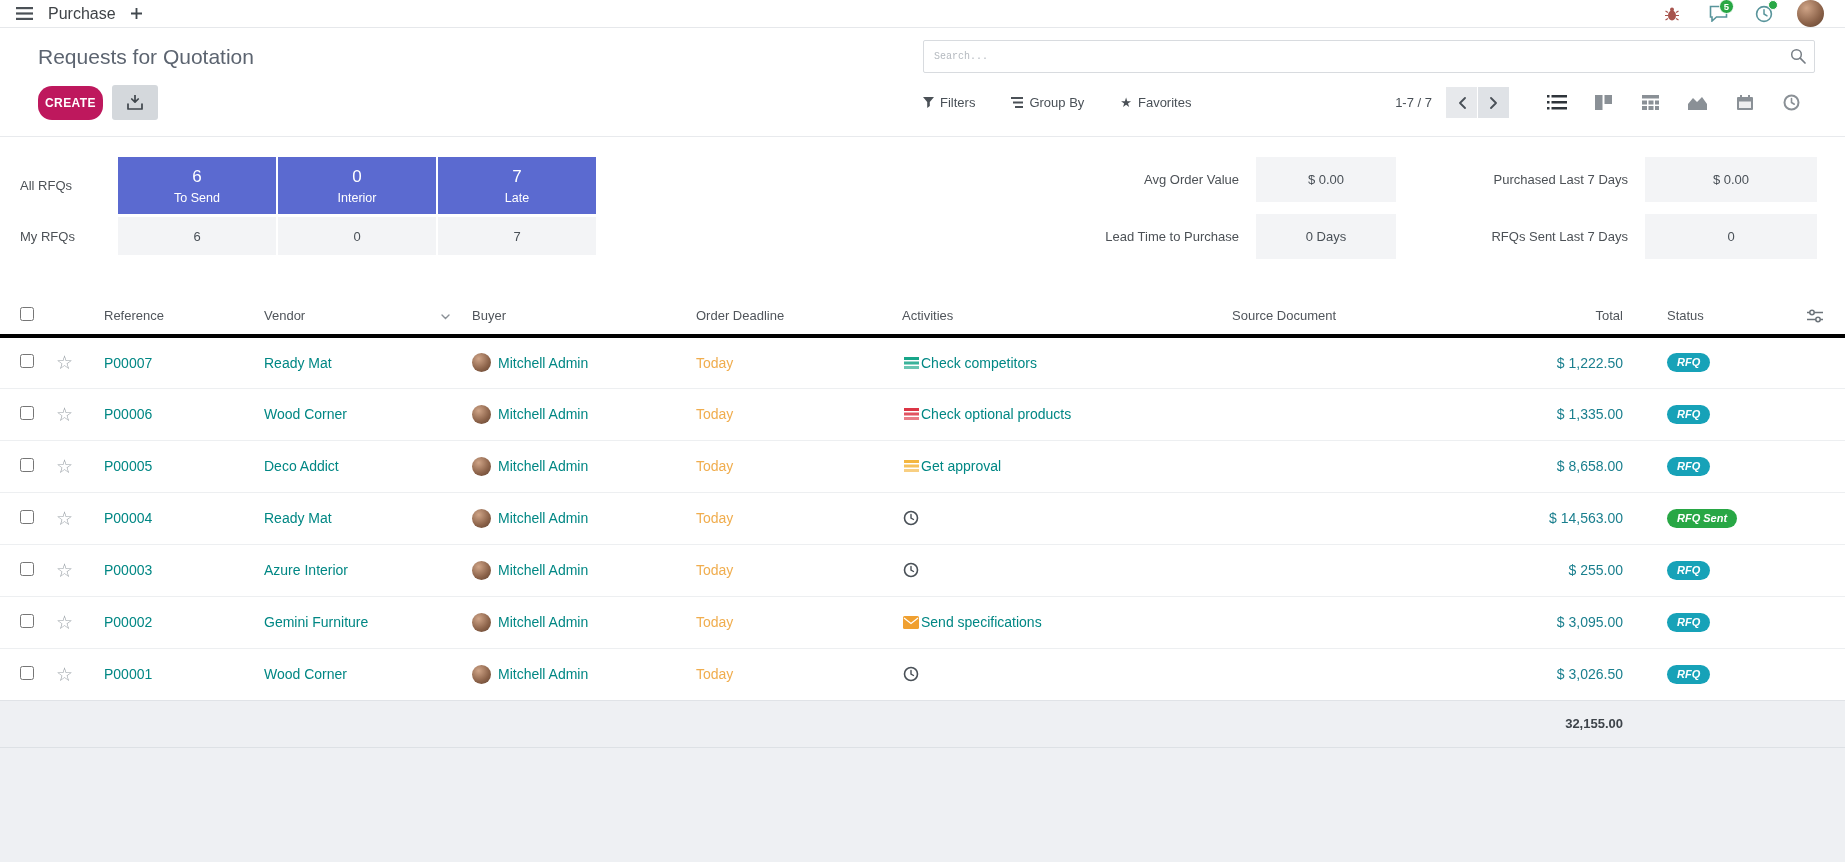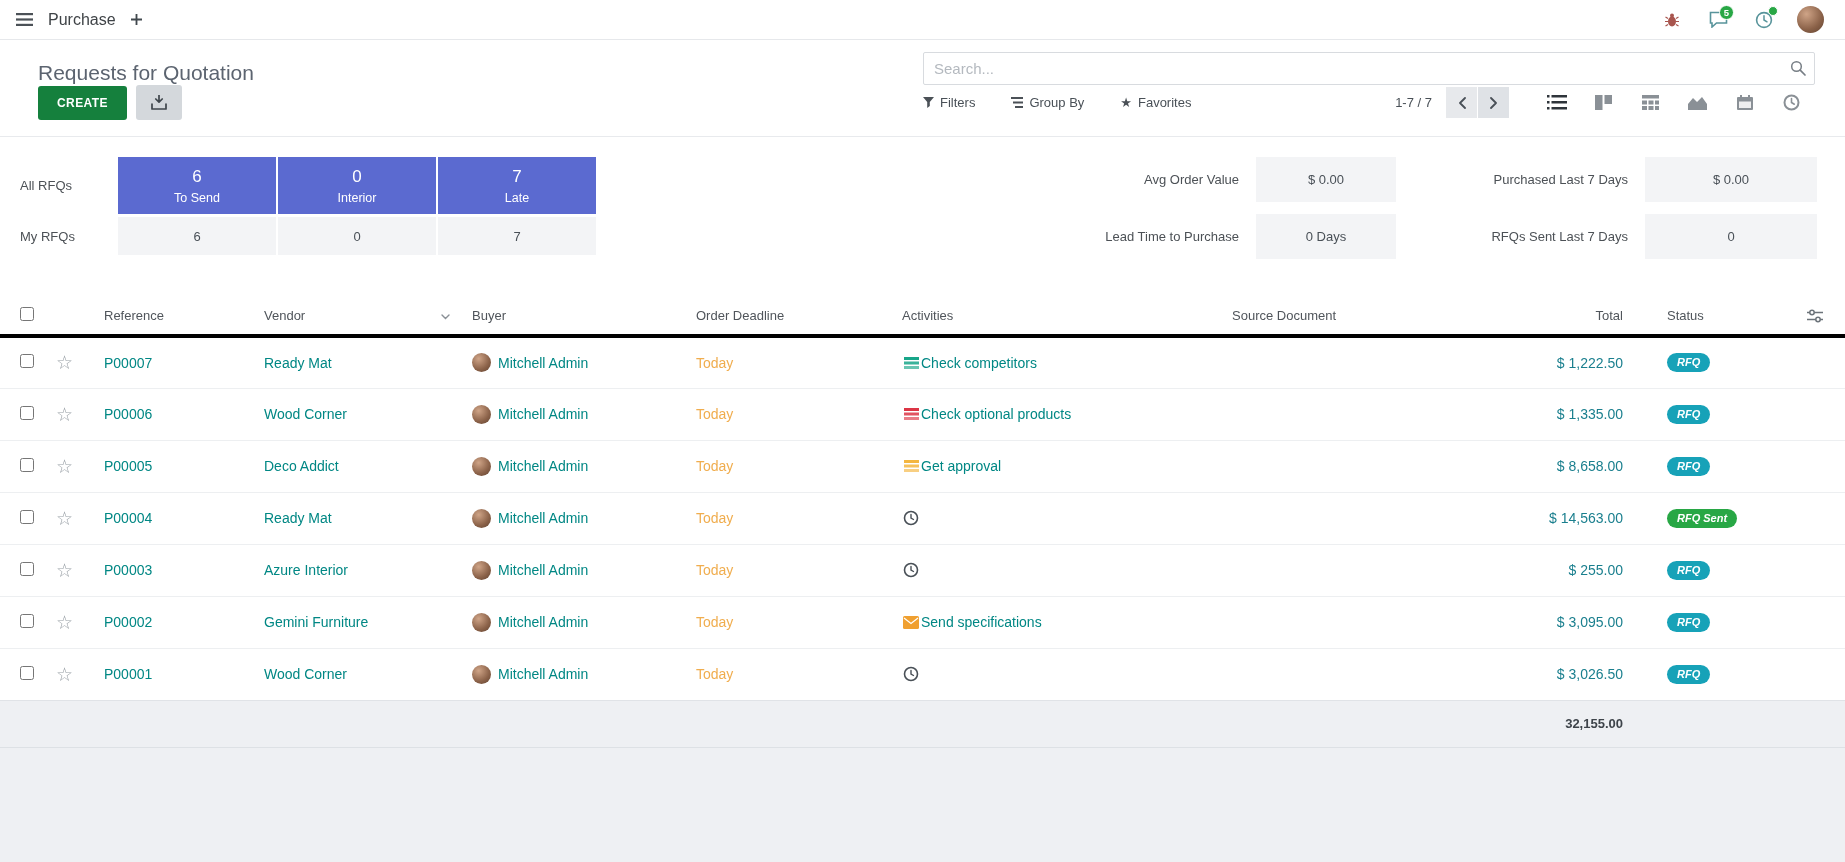--- a/index.html
+++ b/index.html
@@ -6,51 +6,51 @@
   html,body { width:1845px; height:862px; }
   body {
     font-family: "Liberation Sans", sans-serif;
     background:#ffffff; color:#4c5156;
     display:flex; flex-direction:column; overflow:hidden;
     font-size:14px;
   }
   a { text-decoration:none; }
 
   
-  .navbar { height:40px; flex:none; display:flex; align-items:center;
+  .navbar { height:28px; flex:none; display:flex; align-items:center;
     padding:0 16px; background:#fff; border-bottom:1px solid #e6e8eb; }
   .nav-left { display:flex; align-items:center; gap:15px; }
   .app-name { font-size:16px; color:#3f4347; }
   .nav-right { margin-left:auto; display:flex; align-items:center; gap:8px; }
   .nav-ic { position:relative; width:38px; height:32px; display:flex;
     align-items:center; justify-content:center; cursor:pointer; }
   .nav-badge { position:absolute; top:1px; right:3px; background:#28a745; color:#fff;
     font-size:9.5px; font-weight:bold; line-height:1; padding:2px 4px;
     border-radius:8px; border:1.5px solid #fff; }
   .nav-dot { position:absolute; top:2px; right:5px; width:10px; height:10px;
     border-radius:50%; background:#28a745; border:1.5px solid #fff; }
   .avatar { display:inline-block; border-radius:50%;
     background: radial-gradient(circle at 35% 30%, #cfa487, #8a6148 60%, #5f4230 100%); }
   .avatar.nav { width:27px; height:27px; }
   .avatar.cell { width:19px; height:19px; margin-right:7px; vertical-align:middle; flex:none; }
 
   
   .control-panel { flex:none; padding:12px 30px 16px 38px; border-bottom:1px solid #e8eaed; }
-  .cp-row1 { display:flex; align-items:flex-end; }
+  .cp-row1 { display:flex; align-items:center; margin-bottom:12px; }
   .page-title { font-size:21px; color:#5c6470; }
   .search-wrap { margin-left:auto; width:892px; position:relative; }
   .search-wrap input { width:100%; height:33px; border:1px solid #d8dbdf; border-radius:2px;
-    padding:0 36px 0 10px; font-size:15px; color:#495057; outline:none;
-    font-family:Liberation Sans, sans-serif; }
+    padding:0 36px 0 10px; font-size:10px; color:#495057; outline:none;
+    font-family:Liberation Mono, monospace; }
   .search-wrap input::placeholder { color:#b4b9bf; }
   .search-ic { position:absolute; right:9px; top:8px; cursor:pointer; }
 
   .cp-row2 { display:flex; align-items:center; }
-  .btn-create { background:#15803d; color:#fff; border:none; border-radius:3px;
-    font-size:12px; font-weight:bold; letter-spacing:.4px; padding:10px 19px;
+  .btn-create { background:#be185d; color:#fff; border:none; border-radius:14px;
+    font-size:12px; font-weight:bold; letter-spacing:.4px; padding:10px 7px;
     cursor:pointer; font-family:"Liberation Sans",sans-serif; }
   .btn-export { margin-left:9px; width:46px; height:35px; background:#d4d8dc;
     border:none; border-radius:3px; display:flex; align-items:center;
     justify-content:center; cursor:pointer; }
   .cp-right { margin-left:auto; width:892px; display:flex; align-items:center; }
   .search-opts { display:flex; align-items:center; gap:36px;text-align:right; }
   .s-opt { display:flex; align-items:center; gap:6px; font-size:13px; color:#495057; cursor:pointer; }
   .s-opt .star-g { font-size:13px; color:#4b5157; }
   .pager-group { margin-left:auto; display:flex; align-items:center; gap:14px; }
   .pager-text { font-size:13px; color:#495057; }

